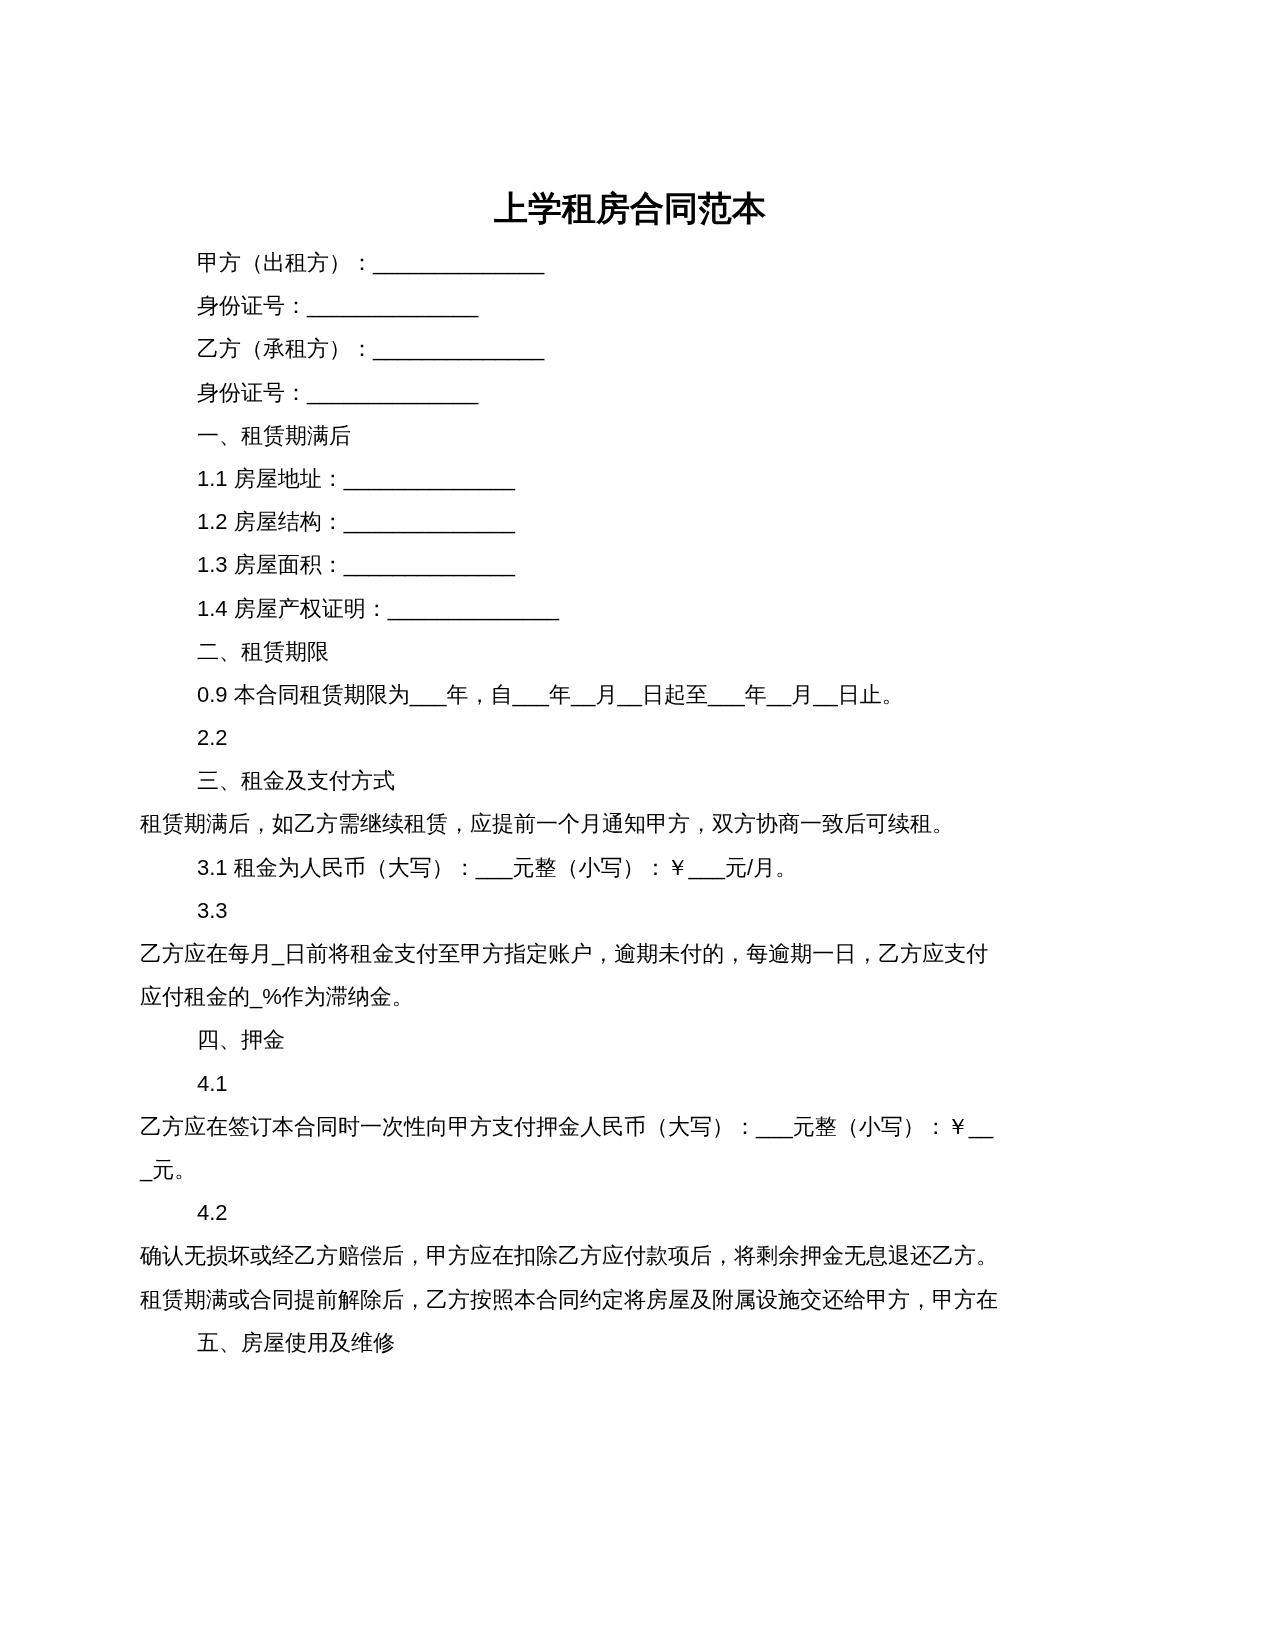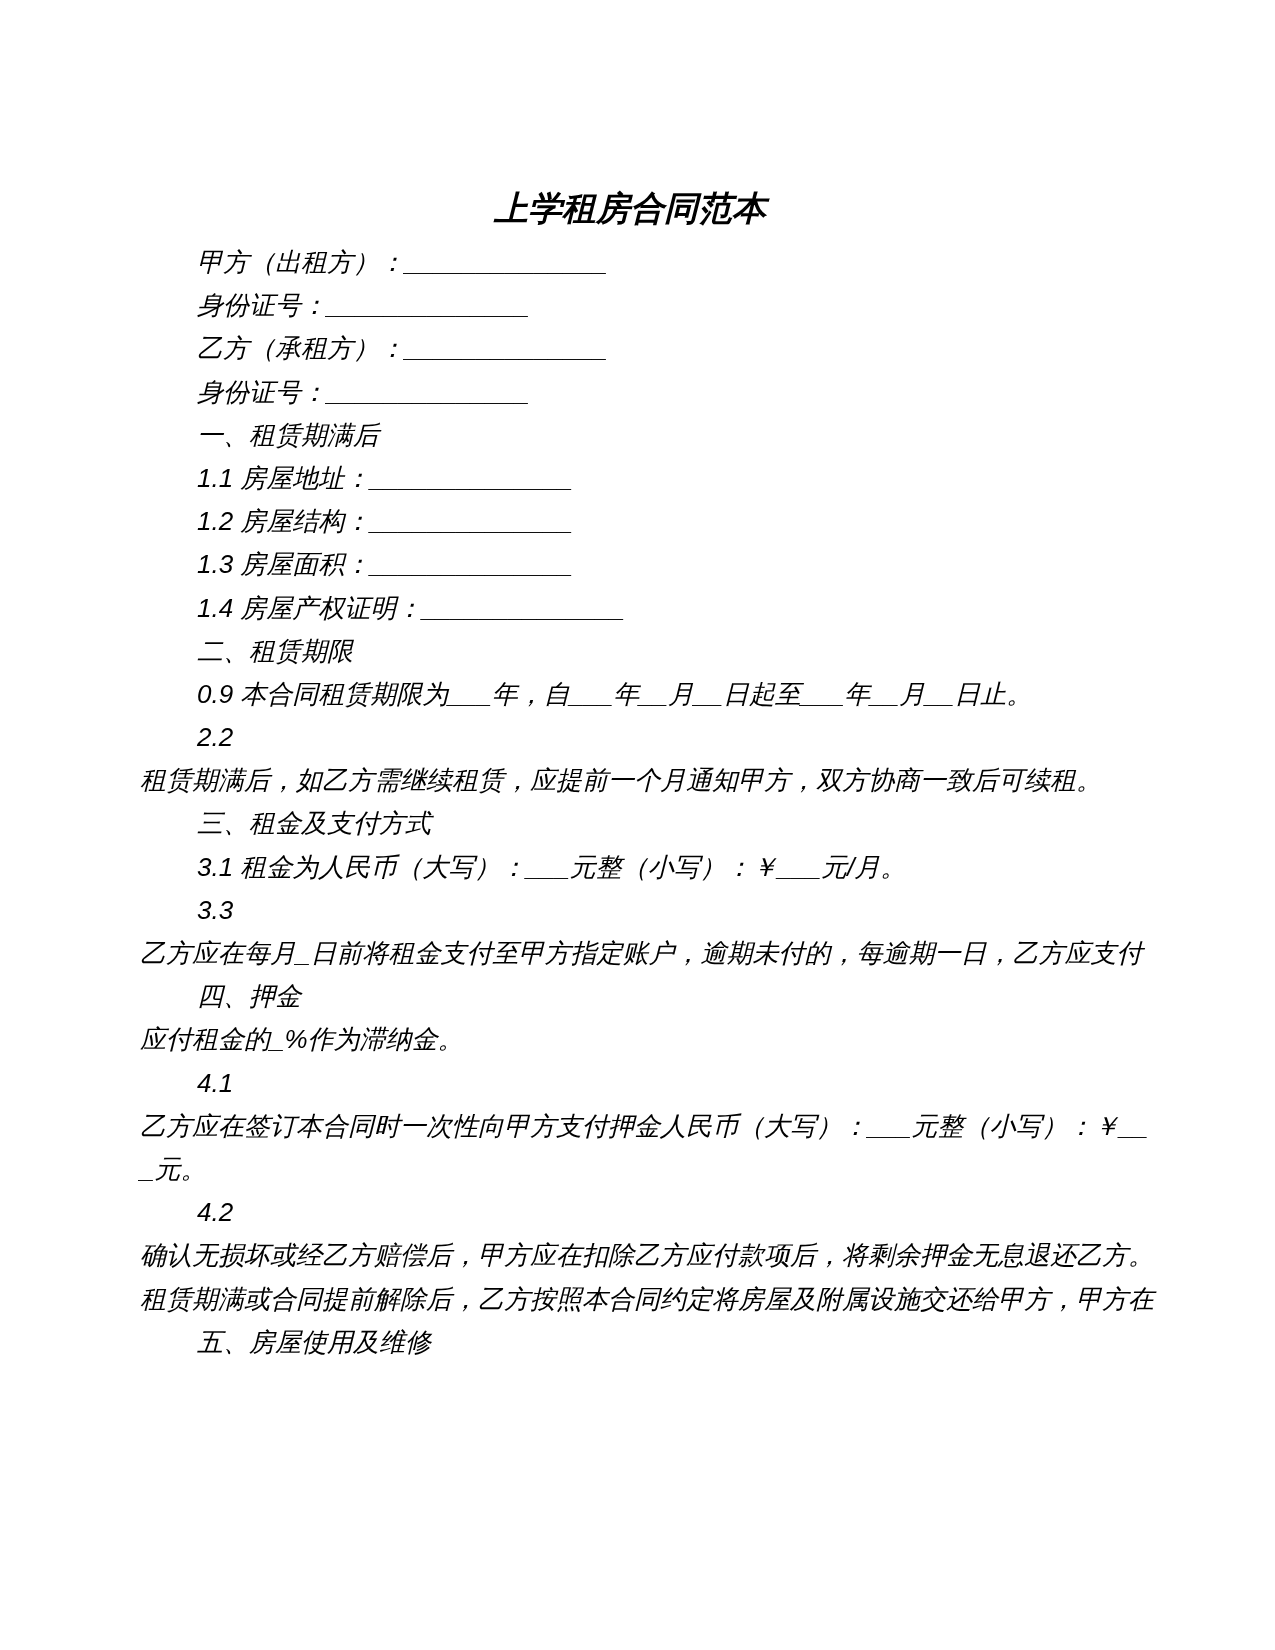--- a/index.html
+++ b/index.html
@@ -8,40 +8,39 @@
     background: #ffffff;
   }
   .page {
     position: relative;
     width: 1275px;
     height: 1650px;
     background: #ffffff;
     overflow: hidden;
     font-family: "Liberation Sans", "DejaVu Sans", sans-serif;
     color: #000000;
-    font-style: italic;
   }
   .title {
     position: absolute;
     left: 140px;
     top: 186px;
     width: 980px;
     margin: 0;
     text-align: center;
     font-size: 34px;
     line-height: 44px;
     font-weight: bold;
     letter-spacing: 0px;
   }
   .content {
     position: absolute;
     left: 140px;
     top: 241px;
     width: 980px;
-    font-size: 26px;
+    font-size: 22px;
     line-height: 43.2px;
     font-weight: normal;
   }
   .line {
     white-space: nowrap;
     height: 43.2px;
   }
   .indent {
     padding-left: 57px;
   }
@@ -57,27 +56,27 @@
     <div class="line indent">乙方（承租方）：______________</div>
     <div class="line indent">身份证号：______________</div>
     <div class="line indent">一、租赁期满后</div>
     <div class="line indent">1.1 房屋地址：______________</div>
     <div class="line indent">1.2 房屋结构：______________</div>
     <div class="line indent">1.3 房屋面积：______________</div>
     <div class="line indent">1.4 房屋产权证明：______________</div>
     <div class="line indent">二、租赁期限</div>
     <div class="line indent">0.9 本合同租赁期限为___年，自___年__月__日起至___年__月__日止。</div>
     <div class="line indent">2.2</div>
+    <div class="line indent">三、租金及支付方式</div>
     <div class="line">租赁期满后，如乙方需继续租赁，应提前一个月通知甲方，双方协商一致后可续租。</div>
-    <div class="line indent">三、租金及支付方式</div>
     <div class="line indent">3.1 租金为人民币（大写）：___元整（小写）：￥___元/月。</div>
     <div class="line indent">3.3</div>
     <div class="line">乙方应在每月_日前将租金支付至甲方指定账户，逾期未付的，每逾期一日，乙方应支付</div>
+    <div class="line">应付租金的_%作为滞纳金。</div>
     <div class="line indent">四、押金</div>
-    <div class="line">应付租金的_%作为滞纳金。</div>
     <div class="line indent">4.1</div>
     <div class="line">乙方应在签订本合同时一次性向甲方支付押金人民币（大写）：___元整（小写）：￥__</div>
     <div class="line">_元。</div>
     <div class="line indent">4.2</div>
     <div class="line">确认无损坏或经乙方赔偿后，甲方应在扣除乙方应付款项后，将剩余押金无息退还乙方。</div>
     <div class="line">租赁期满或合同提前解除后，乙方按照本合同约定将房屋及附属设施交还给甲方，甲方在</div>
     <div class="line indent">五、房屋使用及维修</div>
   </div>
 </div>
 

